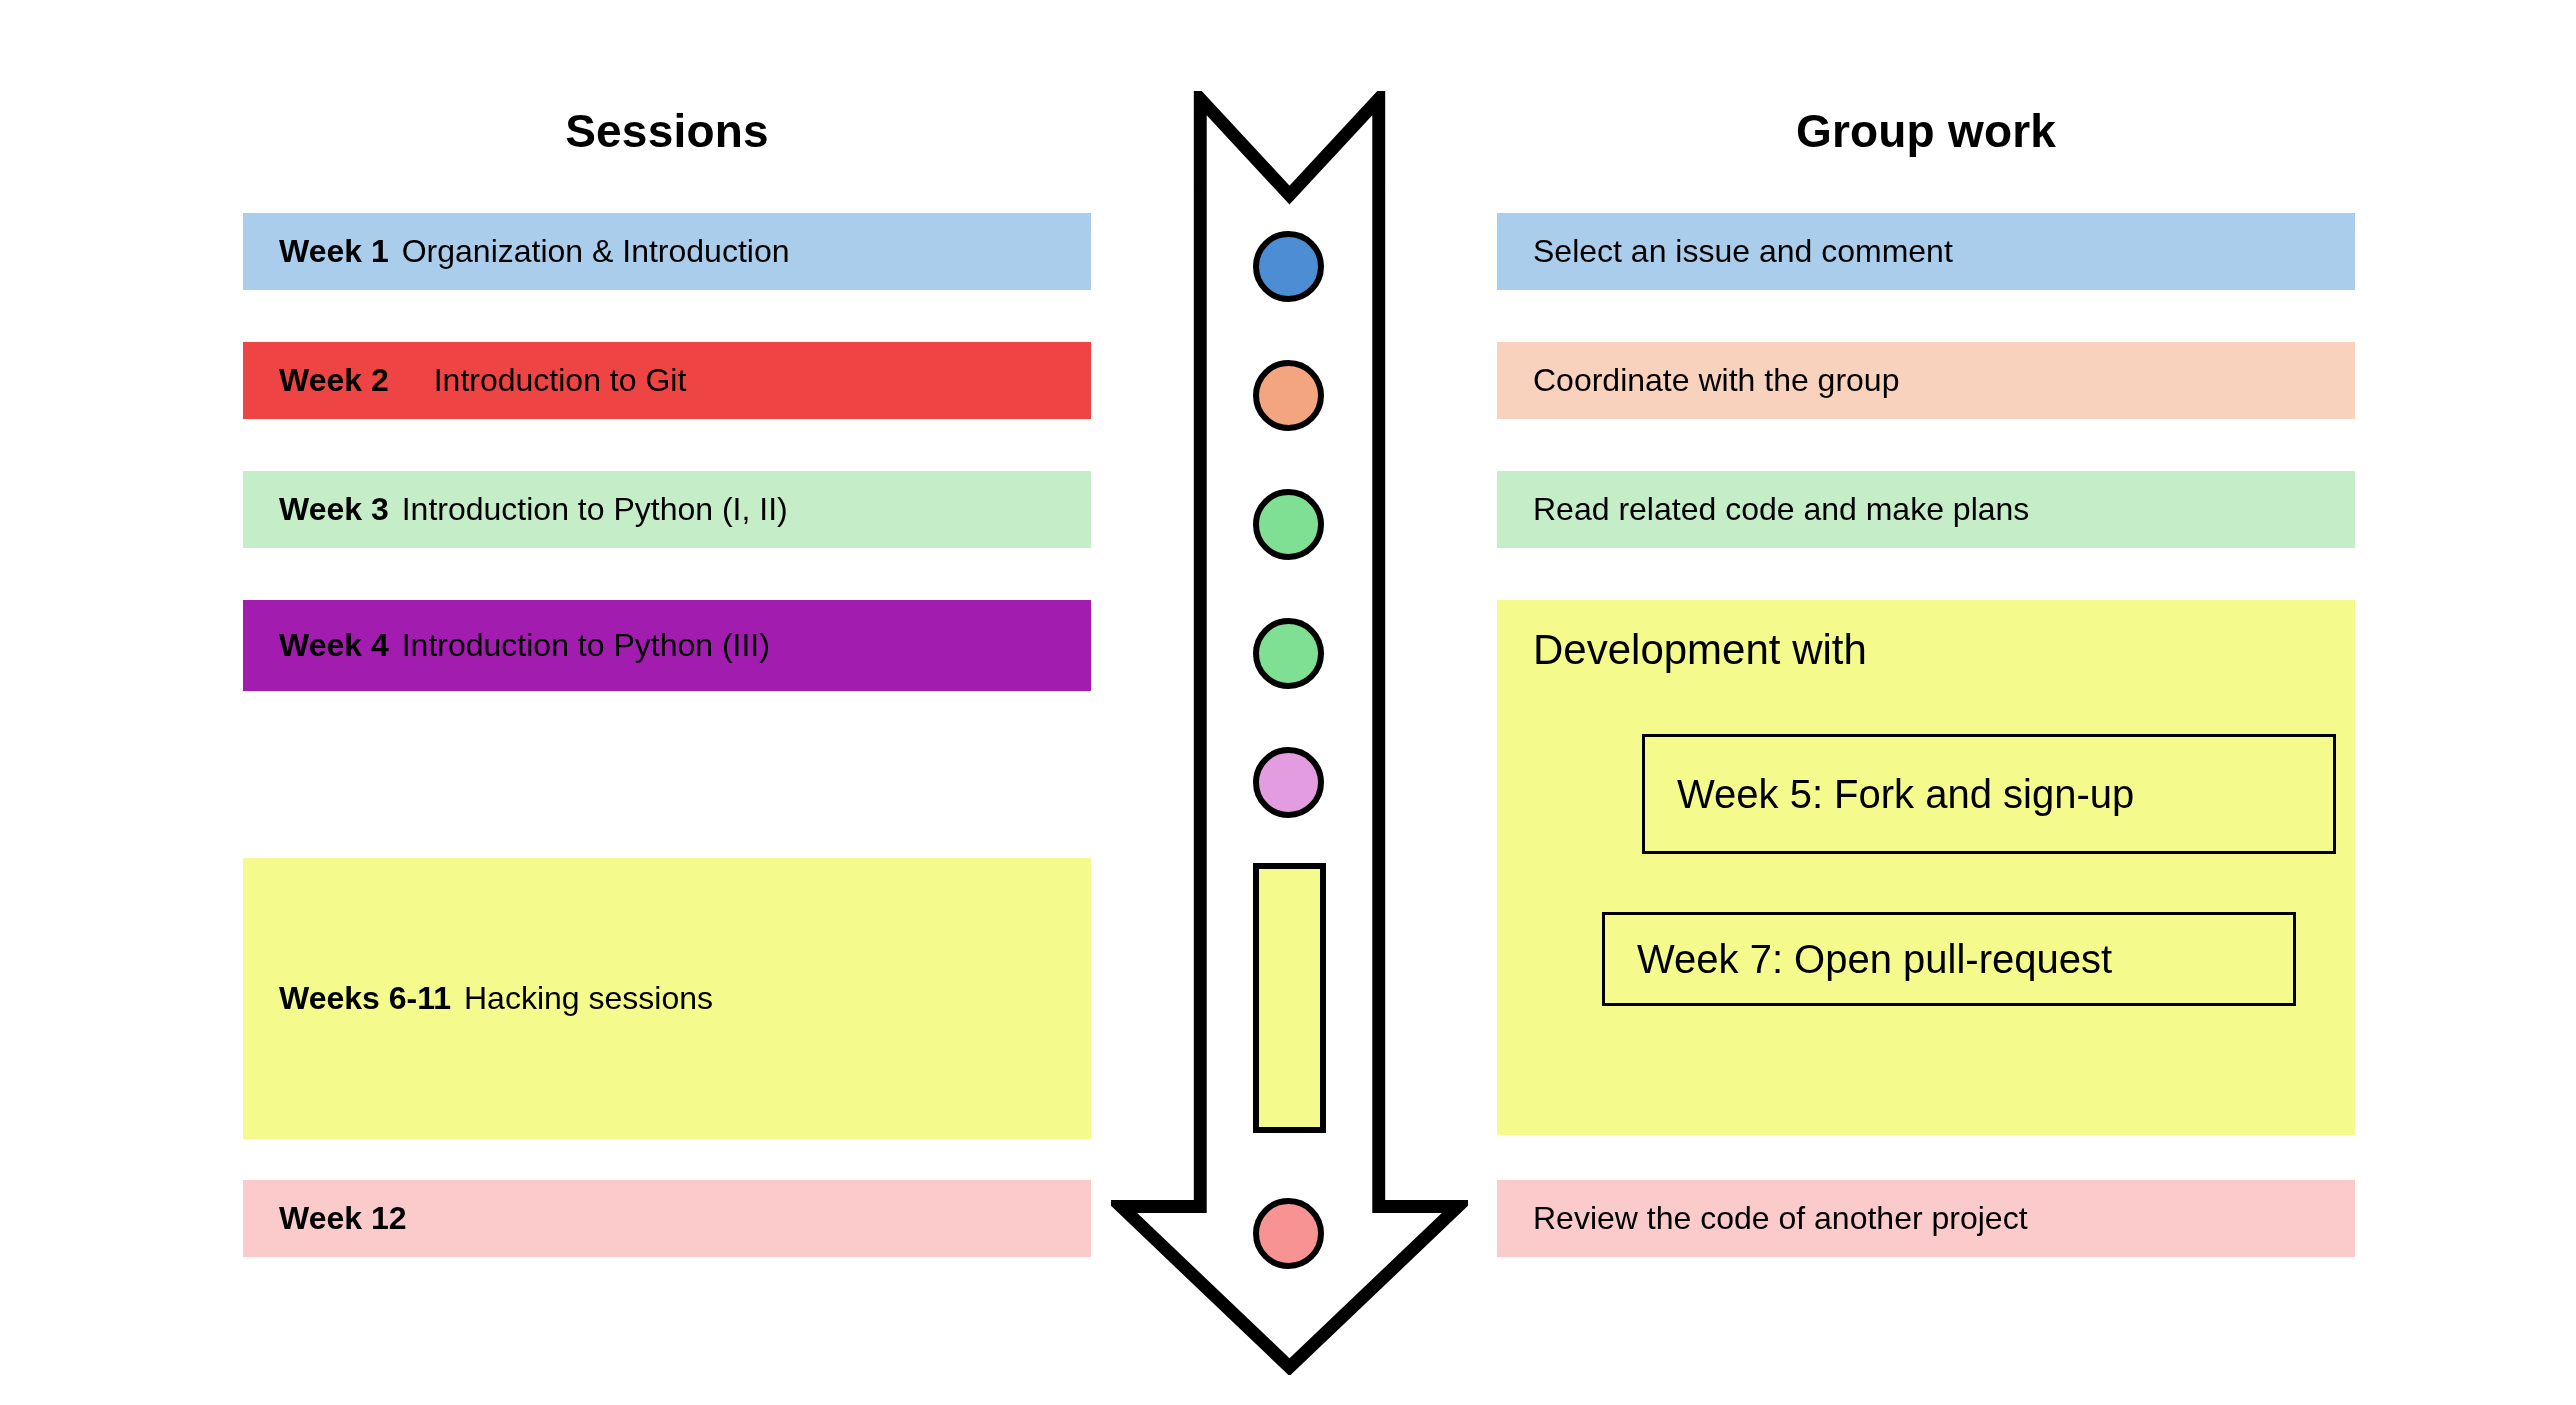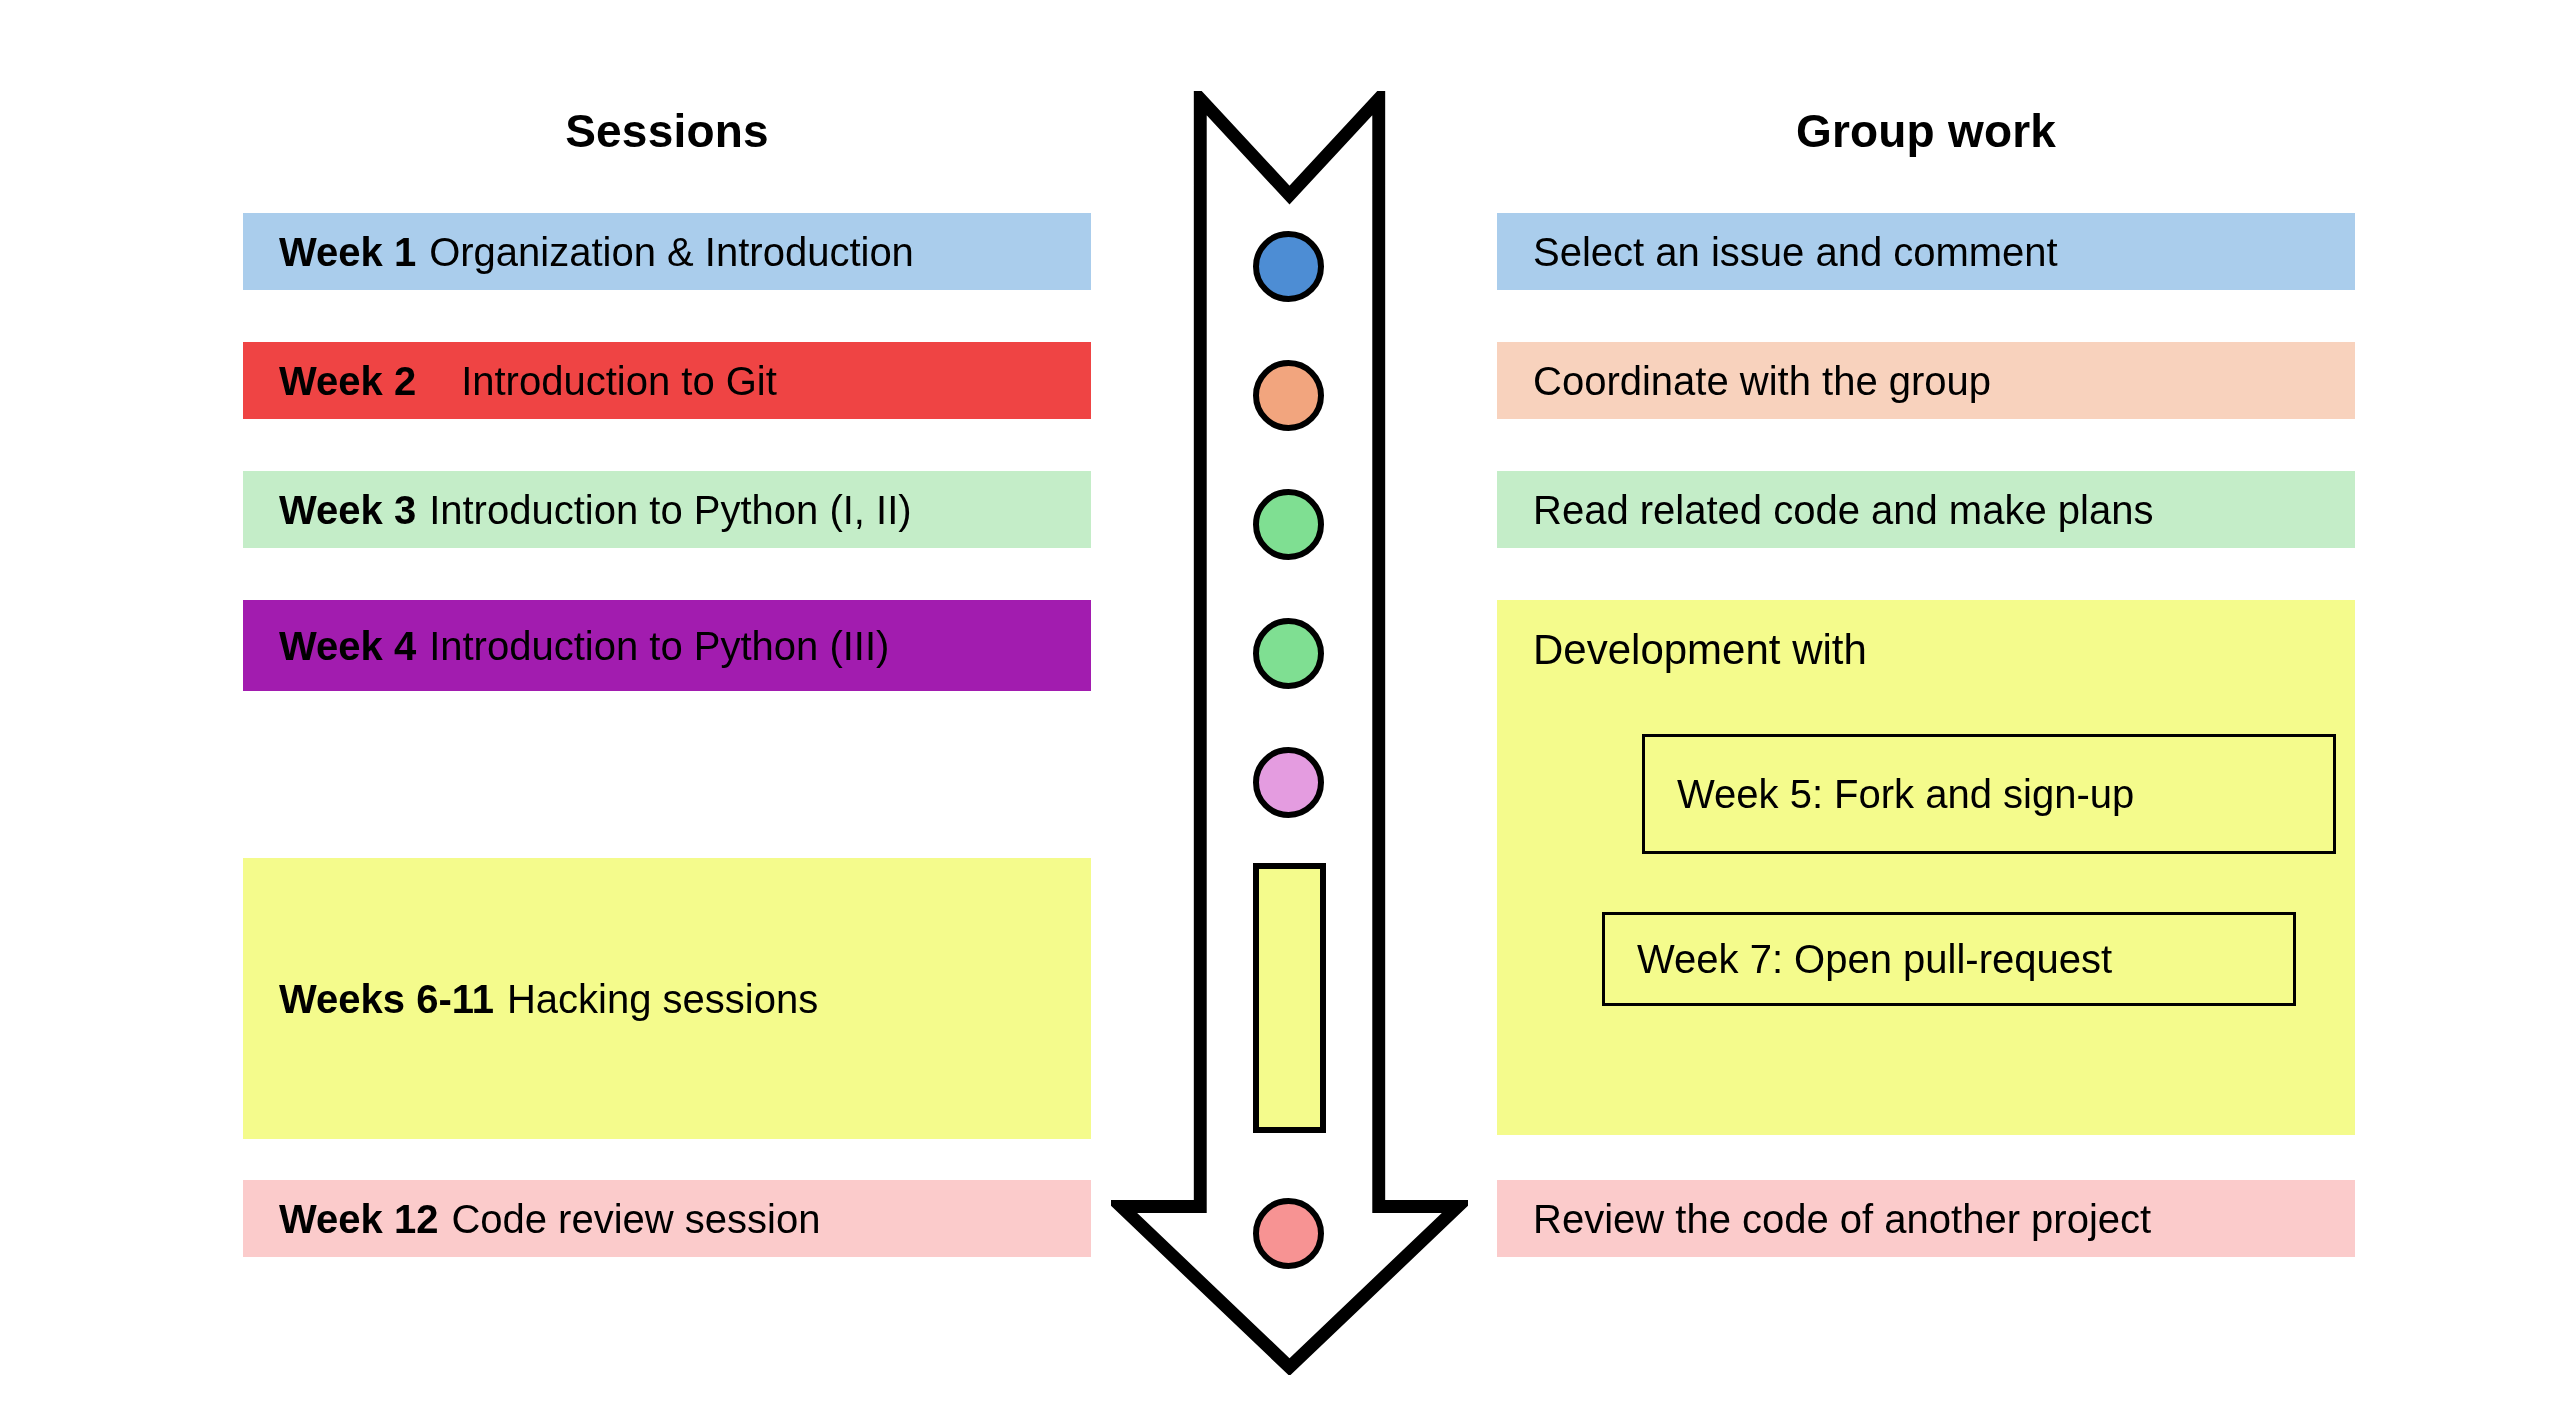--- a/index.html
+++ b/index.html
@@ -12,21 +12,21 @@
   .col-head{
     position:absolute;font-size:46px;font-weight:bold;color:#000;
     text-align:center;letter-spacing:0.2px;white-space:nowrap;
   }
   #head-sessions{left:243px;top:104px;width:848px;}
   #head-group{left:1497px;top:104px;width:858px;}
 
   
   .bar{
     position:absolute;display:flex;align-items:center;
-    font-size:40px;line-height:1.15;color:#000;
+    font-size:32px;line-height:1.15;color:#000;
     padding:0 0 0 36px;box-sizing:border-box;
   }
   .bar .wk{font-weight:bold;margin-right:13px;}
   .bar .rest{font-weight:normal;}
 
   .left-bar{left:243px;width:848px;}
   .right-bar{left:1497px;width:858px;}
 
   
   #dev-block{
@@ -77,21 +77,20 @@
   <div class="bar left-bar" id="s3" style="top: 600px; height: 91px; background: #a21caf;">
     <span class="wk">Week 4</span>
     <span class="rest">Introduction to Python (III)</span>
   </div>
   <div class="bar left-bar" id="s5" style="top: 858px; height: 281px; background: rgb(244, 251, 140);">
     <span class="wk">Weeks 6-11</span>
     <span class="rest">Hacking sessions</span>
   </div>
   <div class="bar left-bar" id="s6" style="top: 1180px; height: 77px; background: rgb(251, 203, 203);">
     <span class="wk">Week 12</span>
-    <span class="rest">Code review session</span>
   </div>
 
   <div class="bar right-bar" id="g1" style="top: 342px; height: 77px; background: rgb(248, 210, 189);">
     <span>Coordinate with the group</span>
   </div>
   <div class="bar right-bar" id="g0" style="top: 213px; height: 77px; background: rgb(170, 205, 236);">
     <span>Select an issue and comment</span>
   </div>
   <div class="bar right-bar" id="g2" style="top: 471px; height: 77px; background: rgb(196, 237, 200);">
     <span>Read related code and make plans</span>

